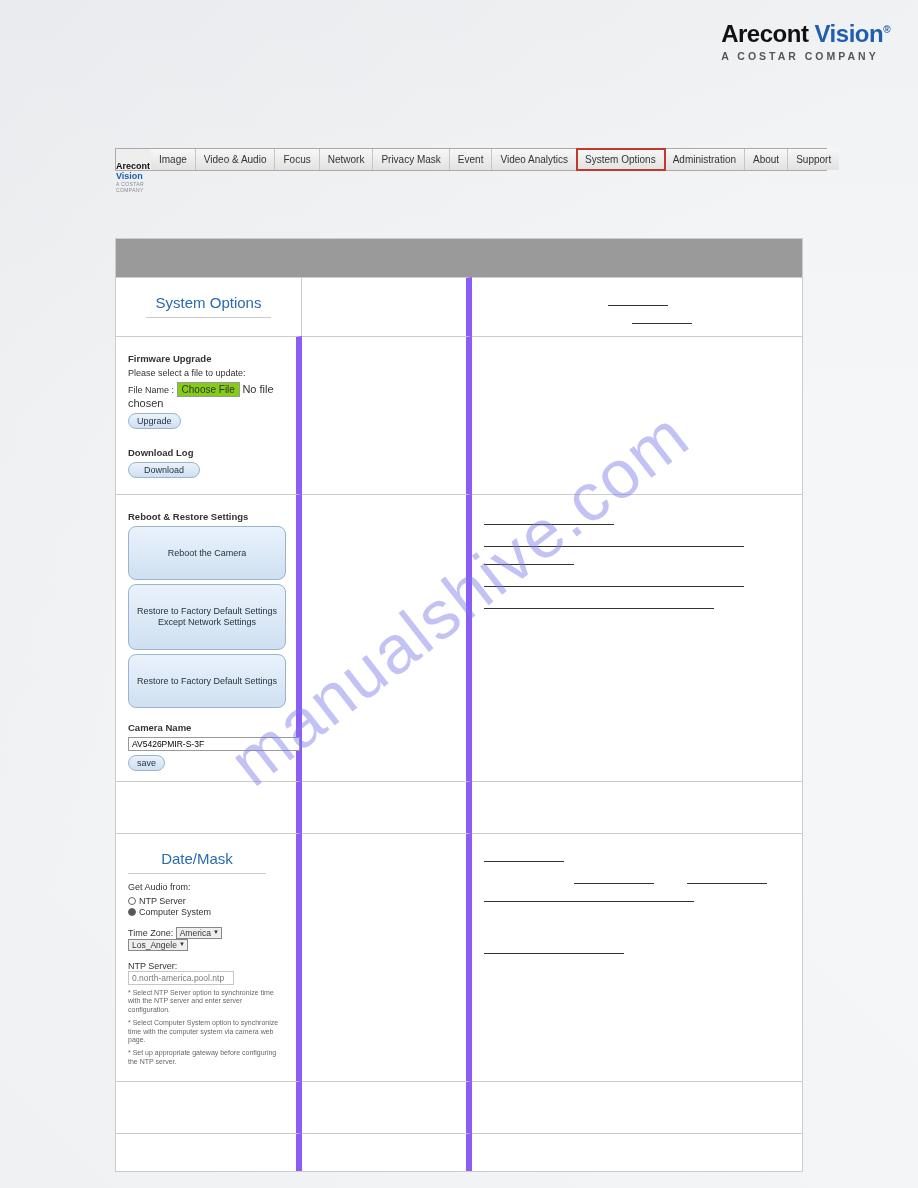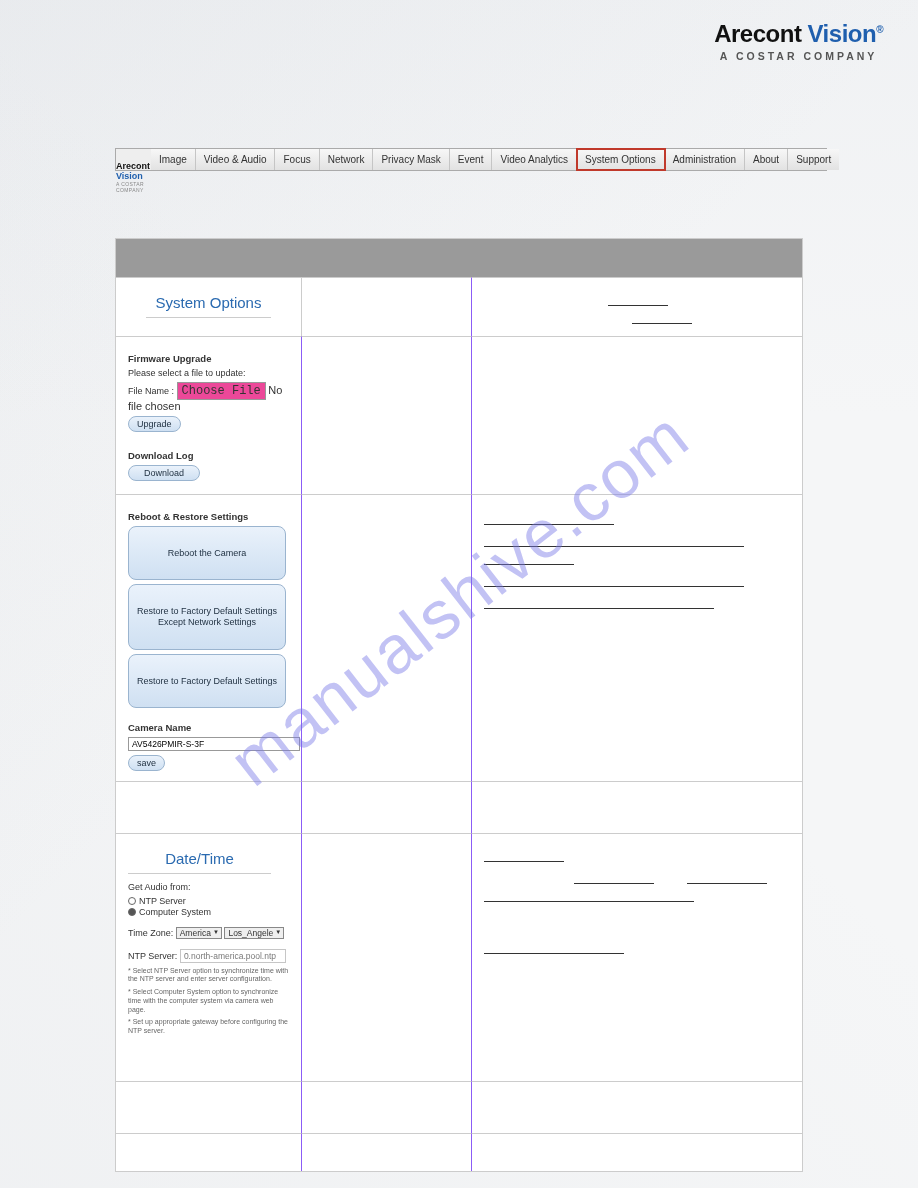--- a/index.html
+++ b/index.html
@@ -28,22 +28,22 @@
     font-weight: 500;
     letter-spacing: 2px;
     color: rgba(120,120,230,0.45);
     z-index: 2;
     pointer-events: none;
     user-select: none;
     white-space: nowrap;
   }
   .page-header {
     position: absolute;
-    top: 20px; right: 35px;
-    text-align: center;
+    top: 20px; right: 28px;
+    text-align: left;
     z-index: 1;
     margin-left: 8px;
   }
   .brand-top { font-size: 24px; font-weight: 800; letter-spacing: -0.5px; }
   .brand-black { color: #111; }
   .brand-blue  { color: #1f5fae; }
   .brand-reg { font-size: 10px; vertical-align: super; color:#1f5fae; }
   .brand-sub { font-size: 10.5px; letter-spacing: 3px; color:#555; font-weight:700; margin-top:2px; }
 
   .navbar {
@@ -81,21 +81,21 @@
   .doc-frame{
     position:absolute;
     top:238px; left:115px;
     width:688px;
     border:1px solid #ccc;
     background:#fff;
     z-index:1;
   }
   .doc-toprow{height:38px;background:#9a9a9a;}
   .doc-grid{display:grid;grid-template-columns:186px 170px 331px;}
-  .cell{border-top:1px solid #ccc;border-right:1px solid #8b5cf6;padding:10px 12px;font-size:9px;color:#333;}
+  .cell{border-top:1px solid #ccc;border-right:6px solid #8b5cf6;padding:10px 12px;font-size:9px;color:#333;}
   .cell:last-child{border-right:none;}
   .rowA .cell{min-height:54px;}
   .rowB .cell{min-height:158px;}
   .rowC .cell{min-height:198px;}
   .rowD .cell{min-height:52px;}
   .rowE .cell{min-height:248px;}
   .rowF .cell{min-height:52px;}
   .rowG .cell{min-height:38px;}
 
   .panel-title{
@@ -110,22 +110,22 @@
     border:1px solid #9ab4cf;
     border-radius:8px;
     font-size:9px;color:#234;
     padding:2px 10px;
     cursor:pointer;
     text-align:center;
   }
   .btn-wide{display:block;width:158px;margin-bottom:4px;padding:21px 4px;}
   .btn-narrow{padding:2px 8px;}
   .choose{
-    display:inline-block;border:1px solid #999;background:#ec4899;
-    font-size:12px;padding:1px 4px;cursor:pointer;font-family:Liberation Mono, monospace;
+    display:inline-block;border:1px solid #999;background:#84cc16;
+    font-size:10px;padding:1px 4px;cursor:pointer;
   }
   .text-input{
     border:1px solid #999;font-size:8.5px;padding:1px 3px;width:172px;background:#fff;
   }
   .text-input.small{width:106px;}
   .radio-row{font-size:9px;margin:1px 0;}
   .radio-dot{display:inline-block;width:8px;height:8px;border-radius:50%;border:1px solid #666;margin-right:3px;vertical-align:middle;}
   .radio-dot.filled{background:#555;}
   .select{
     display:inline-block;border:1px solid #888;background:#efefef;
@@ -228,21 +228,21 @@
   </div>
 
   <div class="doc-grid rowD">
     <div class="cell"></div>
       <div class="cell"></div>
       <div class="cell"></div>
   </div>
 
   <div class="doc-grid rowE">
     <div class="cell left-stack">
-      <div class="panel-title">Date/Time</div>
+      <div class="panel-title">Date/Mask</div>
       <div class="plain" style="font-weight:400;">Get Audio from:</div>
       <div class="radio-row"><span class="radio-dot"></span><span>NTP Server</span></div>
       <div class="radio-row"><span class="radio-dot filled"></span><span>Computer System</span></div>
 
       <div class="plain" style="margin-top:10px;">
         <span>Time Zone:</span>
         <span class="select">America</span>
         <span class="select">Los_Angele</span>
       </div>
 

